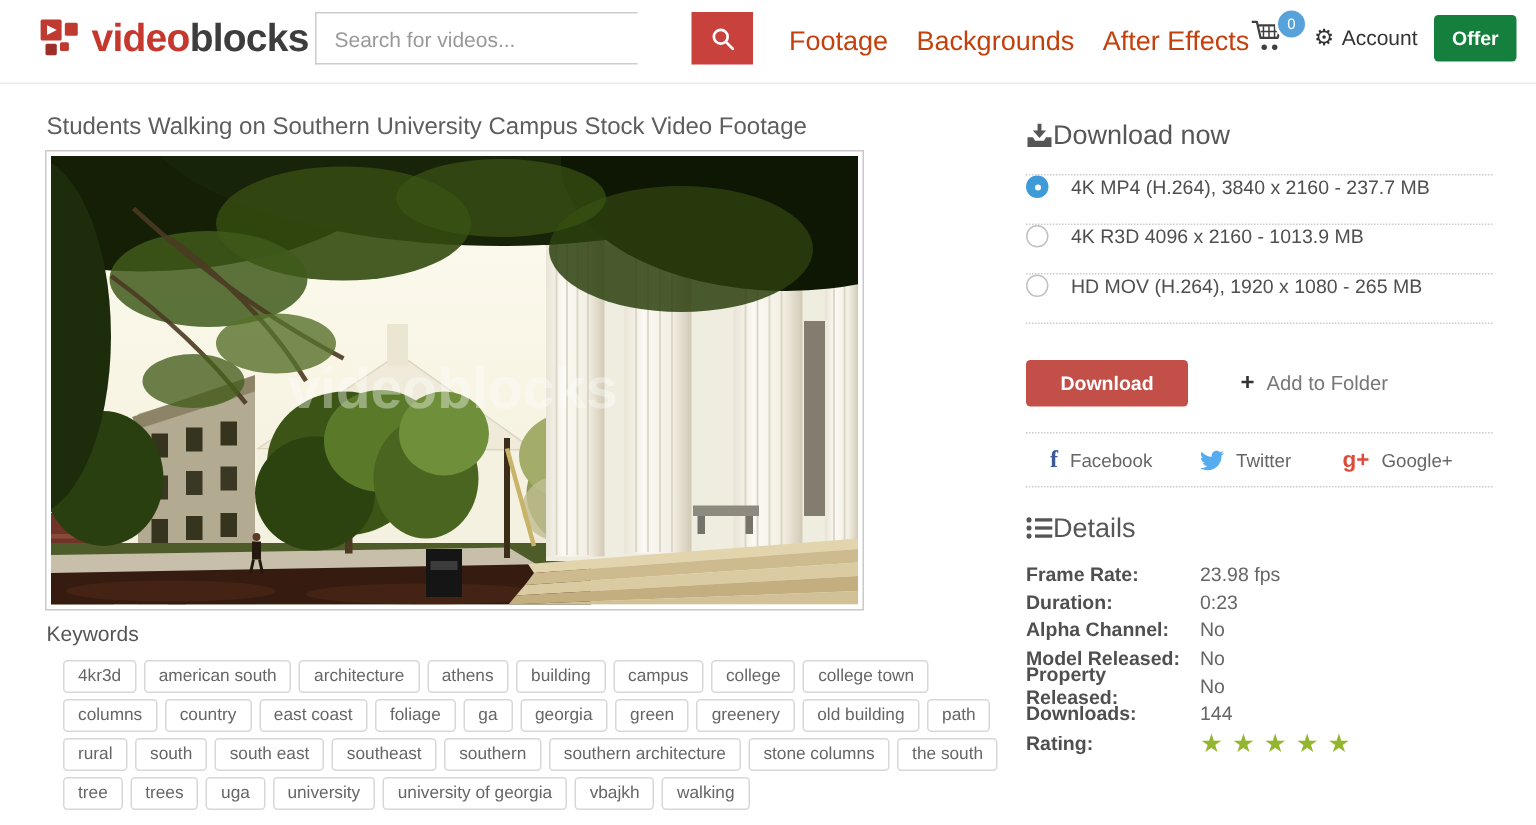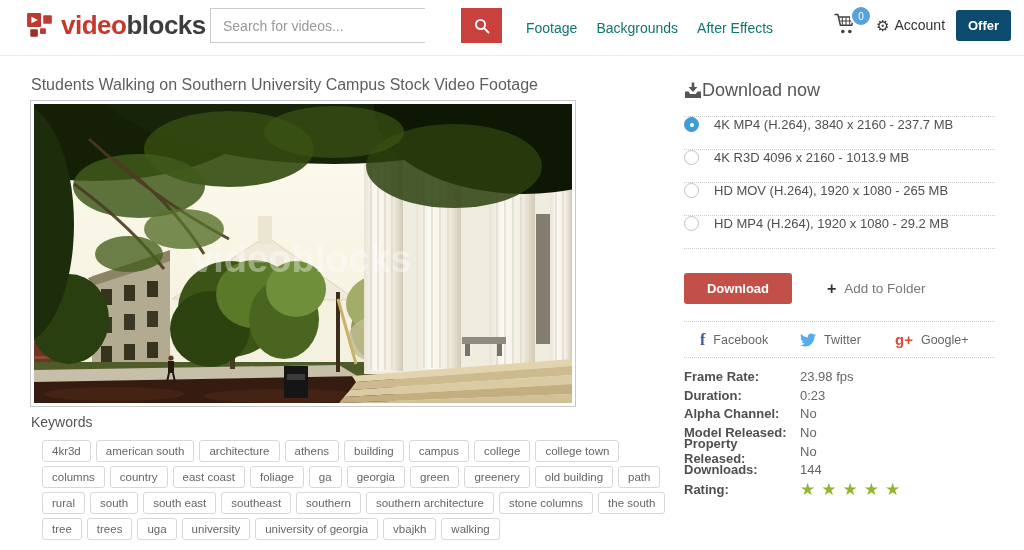--- a/index.html
+++ b/index.html
@@ -11,29 +11,29 @@
     font-size:26px;font-weight:bold;letter-spacing:-0.5px;cursor:pointer;}
   .logo-video{color:#c6372e;}
   .logo-blocks{color:#3d3d3d;}
   .search{position:absolute;left:210px;top:8px;width:292px;height:35px;display:flex;gap:36px;}
   .search input{flex:1;border:1px solid #cccccc;border-right:none;padding:0 12px;font-size:14px;
     color:#555;outline:none;font-family:"Liberation Sans",sans-serif;}
   .search input::placeholder{color:#999;}
   .search-btn{width:41px;background:#c8413c;border:none;cursor:pointer;display:flex;
     align-items:center;justify-content:center;}
   nav{position:absolute;left:526px;top:0;height:55px;display:flex;align-items:center;gap:19px;}
-  .nav-item{font-size:14px;color:#0f766e;cursor:pointer;text-decoration:none;}
+  .nav-item{font-size:18px;color:#c2410c;cursor:pointer;text-decoration:none;}
   .cart{position:absolute;left:833px;top:12px;width:30px;height:30px;cursor:pointer;}
   .badge{position:absolute;top:-7px;right:-9px;width:18px;height:18px;border-radius:50%;
     background:#57a2da;color:#fff;font-size:10px;display:flex;align-items:center;
     justify-content:center;border:2px solid #fff;box-sizing:content-box;}
   .account{position:absolute;left:876px;top:17px;font-size:14px;color:#333;display:flex;
     align-items:center;gap:5px;cursor:pointer;}
   .gear{font-size:15px;color:#333;line-height:1;}
-  .offer{position:absolute;left:956px;top:10px;background:#0c4a6e;color:#fff;border:none;
+  .offer{position:absolute;left:956px;top:10px;background:#15803d;color:#fff;border:none;
     border-radius:3px;font-size:13px;font-weight:bold;padding:8px 12px;cursor:pointer;
     font-family:"Liberation Sans",sans-serif;}
   
   .page-title{position:absolute;left:31px;top:76px;font-size:16px;color:#5e5e5e;}
   .media-frame{position:absolute;left:30px;top:100px;width:546px;height:307px;
     border:1px solid #c9c9c9;background:#fff;padding:3px;box-sizing:border-box;}
   .media-frame svg{display:block;}
   .keywords-label{position:absolute;left:31px;top:414px;font-size:14px;color:#555;}
   .keywords{position:absolute;left:42px;top:440px;width:624px;display:flex;flex-wrap:wrap;
     gap:4px 5px;}
@@ -325,24 +325,20 @@
       <div class="option">
         <span class="radio"></span>
         <span>4K R3D 4096 x 2160 - 1013.9 MB</span>
       </div>
 
       <div class="option">
         <span class="radio"></span>
         <span>HD MOV (H.264), 1920 x 1080 - 265 MB</span>
       </div>
 
-      <div class="option">
-        <span class="radio"></span>
-        <span>HD MP4 (H.264), 1920 x 1080 - 29.2 MB</span>
-      </div>
     </div>
 
   <div class="actions">
     <button class="download-btn">Download</button>
     <span class="add-folder">
       <span class="plus">+</span>
       <span>Add to Folder</span>
     </span>
   </div>
 
@@ -360,20 +356,31 @@
       <span>Twitter</span>
     </span>
     <span class="soc-item soc-gp">
       <span class="gp-g">g+</span>
       <span>Google+</span>
     </span>
   </div>
 
   <div class="dotted"></div>
 
+  <div class="sec-heading details-heading">
+    <svg width="18" height="16" viewBox="0 0 18 16">
+      <circle cx="2" cy="2.6" r="1.7" fill="#555"></circle>
+        <rect x="6" y="1.5" width="11.5" height="2.2" fill="#555"></rect>
+      <circle cx="2" cy="8" r="1.7" fill="#555"></circle>
+        <rect x="6" y="6.9" width="11.5" height="2.2" fill="#555"></rect>
+      <circle cx="2" cy="13.4" r="1.7" fill="#555"></circle>
+        <rect x="6" y="12.3" width="11.5" height="2.2" fill="#555"></rect>
+    </svg>
+    <span>Details</span>
+  </div>
 
   <div class="details">
 
       <div class="detail-row">
         <span class="d-label">Frame Rate:</span>
         <span class="d-value">23.98 fps</span>
       </div>
 
       <div class="detail-row">
         <span class="d-label">Duration:</span>

